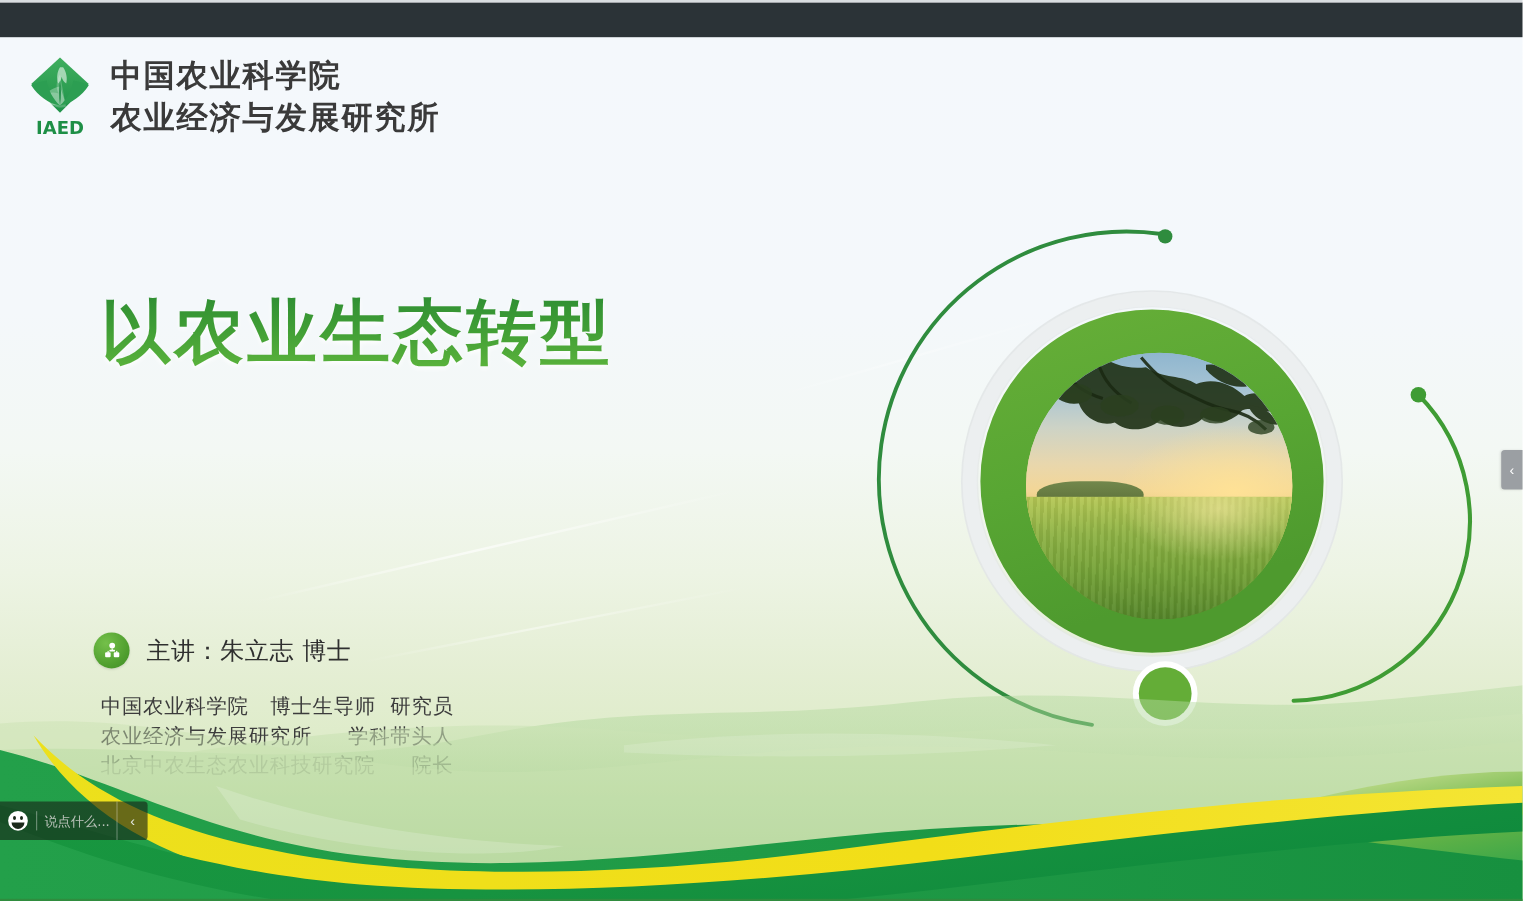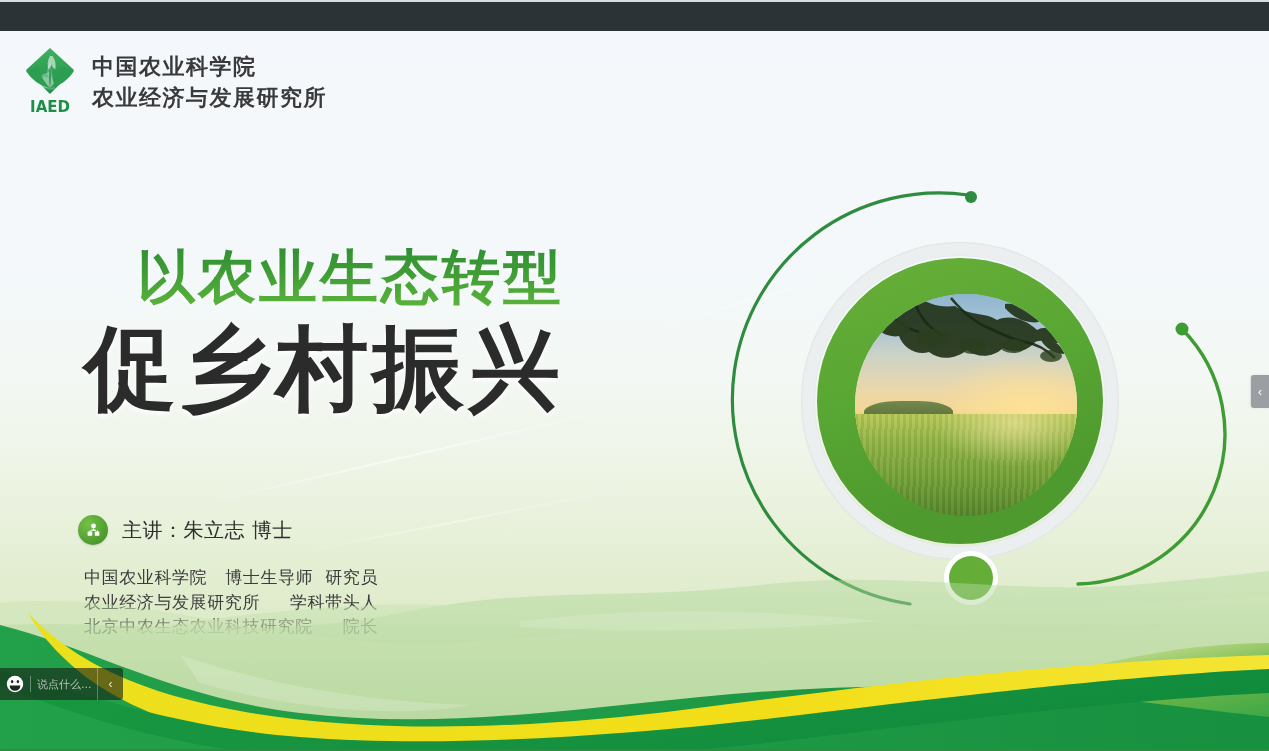--- a/index.html
+++ b/index.html
@@ -81,21 +81,21 @@
     text-align: right;
   }
   .logo-mark svg { display: block; }
   .logo-text {
     display: flex;
     flex-direction: column;
     gap: 5px;
   }
   .logo-text .ln {
     font-family: "DejaVu Sans", "Liberation Sans", sans-serif;
-    font-size: 22px;
+    font-size: 26px;
     font-weight: 700;
     letter-spacing: 1.5px;
     color: #3a3a3a;
     line-height: 1.15;
     white-space: nowrap;
   }
 
   
   .headline {
     position: absolute;
@@ -125,21 +125,21 @@
     letter-spacing: 4px;
     line-height: 1.08;
     color: #2b2b2b;
     white-space: nowrap;
     text-shadow: 0 3px 4px rgba(255,255,255,.85);
   }
 
   
   .speaker {
     position: absolute;
-    left: 78px; top: 484px;
+    left: 78px; top: 496px;
     z-index: 12;
   }
   .speaker-main {
     display: flex;
     align-items: center;
     gap: 14px;
   }
   .speaker-avatar {
     width: 30px; height: 30px;
     border-radius: 50%;
@@ -348,21 +348,20 @@
         </svg>
       </div>
       <div class="logo-text">
         <div class="ln">中国农业科学院</div>
         <div class="ln">农业经济与发展研究所</div>
       </div>
     </div>
 
     <div class="headline">
       <div class="line1">以农业生态转型</div>
-      <div class="line2">促乡村振兴</div>
     </div>
 
     <div class="speaker">
       <div class="speaker-main">
         <div class="speaker-avatar">
           <svg width="17" height="17" viewBox="0 0 17 17">
             <circle cx="8.5" cy="4" r="2.4" fill="#ffffff"></circle>
             <rect x="6.2" y="7.4" width="4.6" height="1.5" rx=".5" fill="#ffffff"></rect>
             <rect x="8" y="6.4" width="1" height="2" fill="#ffffff"></rect>
             <rect x="2.6" y="9.6" width="4.6" height="4.2" rx=".9" fill="#ffffff"></rect>

